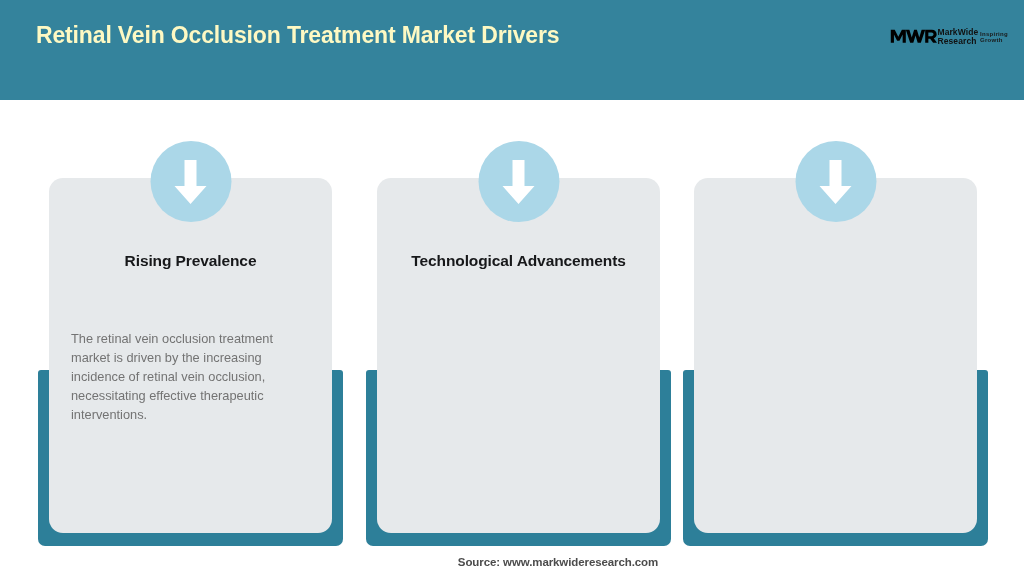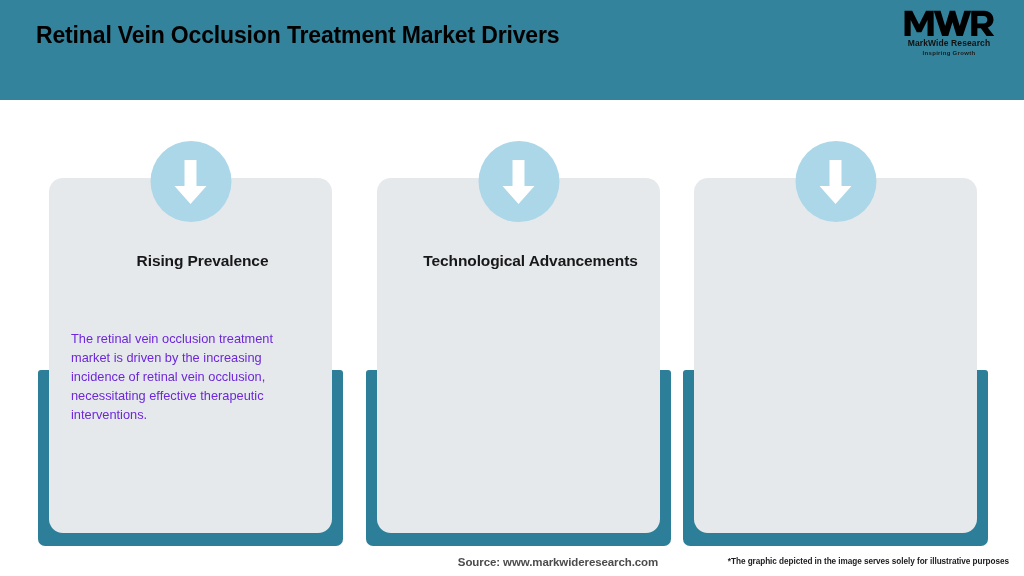--- a/index.html
+++ b/index.html
@@ -29,34 +29,34 @@
     width: 1024px;
     height: 100px;
     background: #34839c;
   }
   .header-title {
     position: absolute;
     left: 36px;
     top: 22px;
     font-size: 23px;
     font-weight: bold;
-    color: #000000;
+    color: #fef9c3;
     letter-spacing: -0.15px;
     white-space: nowrap;
   }
 
   
   .logo {
     position: absolute;
     right: 16px;
     top: 8px;
     width: 118px;
     height: 56px;
     display: flex;
-    flex-direction: column;
+    flex-direction: row;
     align-items: center;
     justify-content: flex-start;
   }
   .logo-mark {
     width: 92px;
     height: 30px;
     display: block;
   }
   .logo-name {
     margin-top: 1px;
@@ -118,30 +118,29 @@
   .card-title {
     position: absolute;
     left: 0;
     top: 74px;
     width: 283px;
     text-align: center;
     font-size: 15.5px;
     font-weight: bold;
     color: #17181a;
     letter-spacing: -0.1px;
-    padding-left: 12px;
   }
   .card-body {
     position: absolute;
     left: 22px;
     top: 152px;
     width: 244px;
     font-size: 12.8px;
     line-height: 1.48;
-    color: #6d28d9;
+    color: #737373;
   }
 
   
   .badge {
     position: absolute;
     top: 41px;
     left: 50%;
     transform: translateX(-50%);
     width: 81px;
     height: 81px;
@@ -235,15 +234,14 @@
       <div class="badge">
         <svg width="38" height="48" viewBox="0 0 38 48">
           <path d="M13 2 L25 2 L25 28 L35 28 L19 46 L3 28 L13 28 Z" fill="#ffffff"></path>
         </svg>
       </div>
     </div>
 
   </div>
 
   <div class="source">Source: www.markwideresearch.com</div>
-  <div class="disclaimer">*The graphic depicted in the image serves solely for illustrative purposes</div>
 
 </div>
 
 </body></html>

